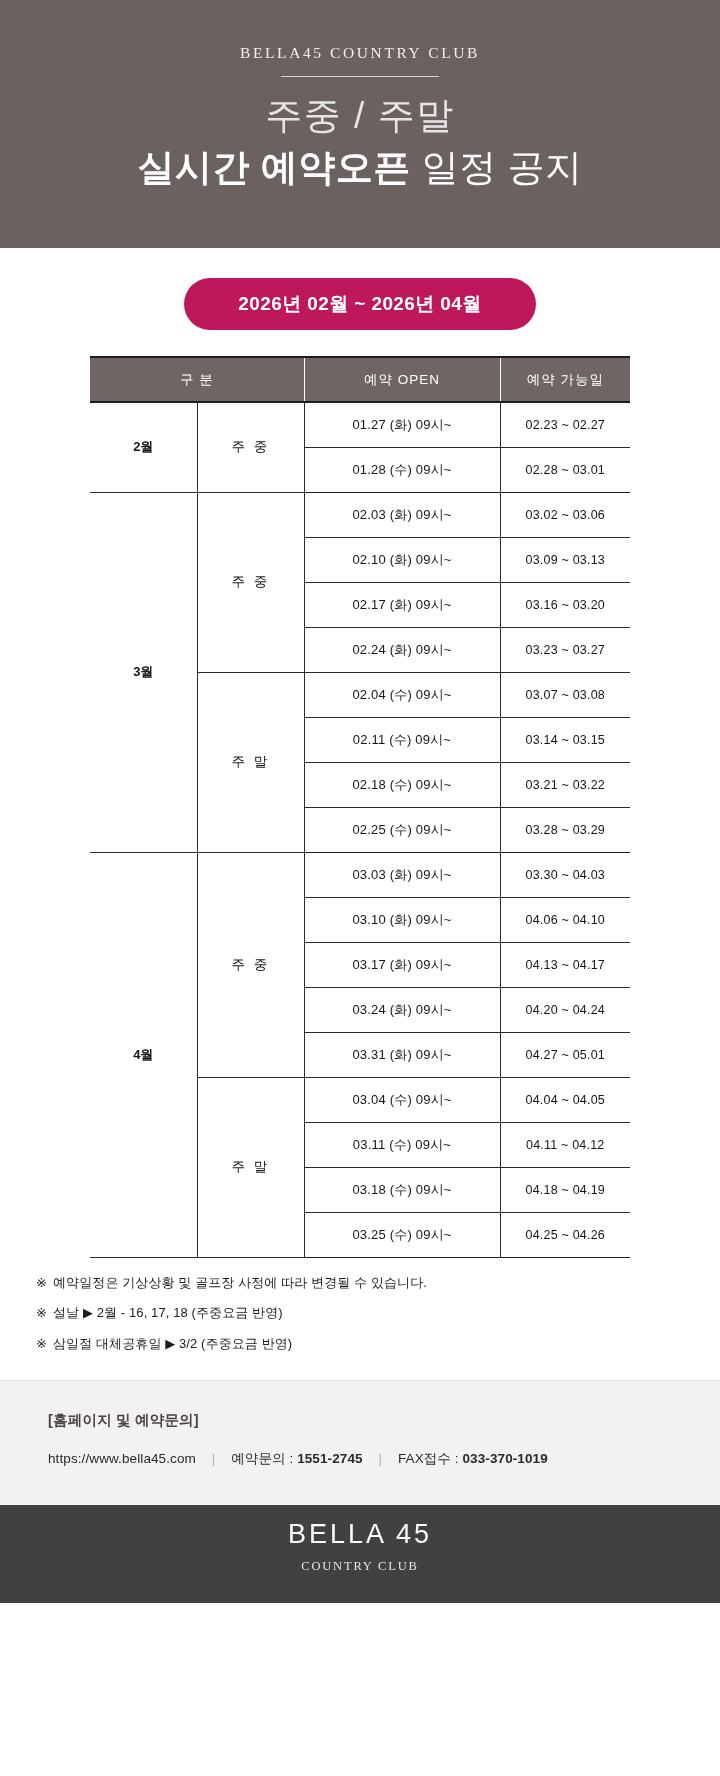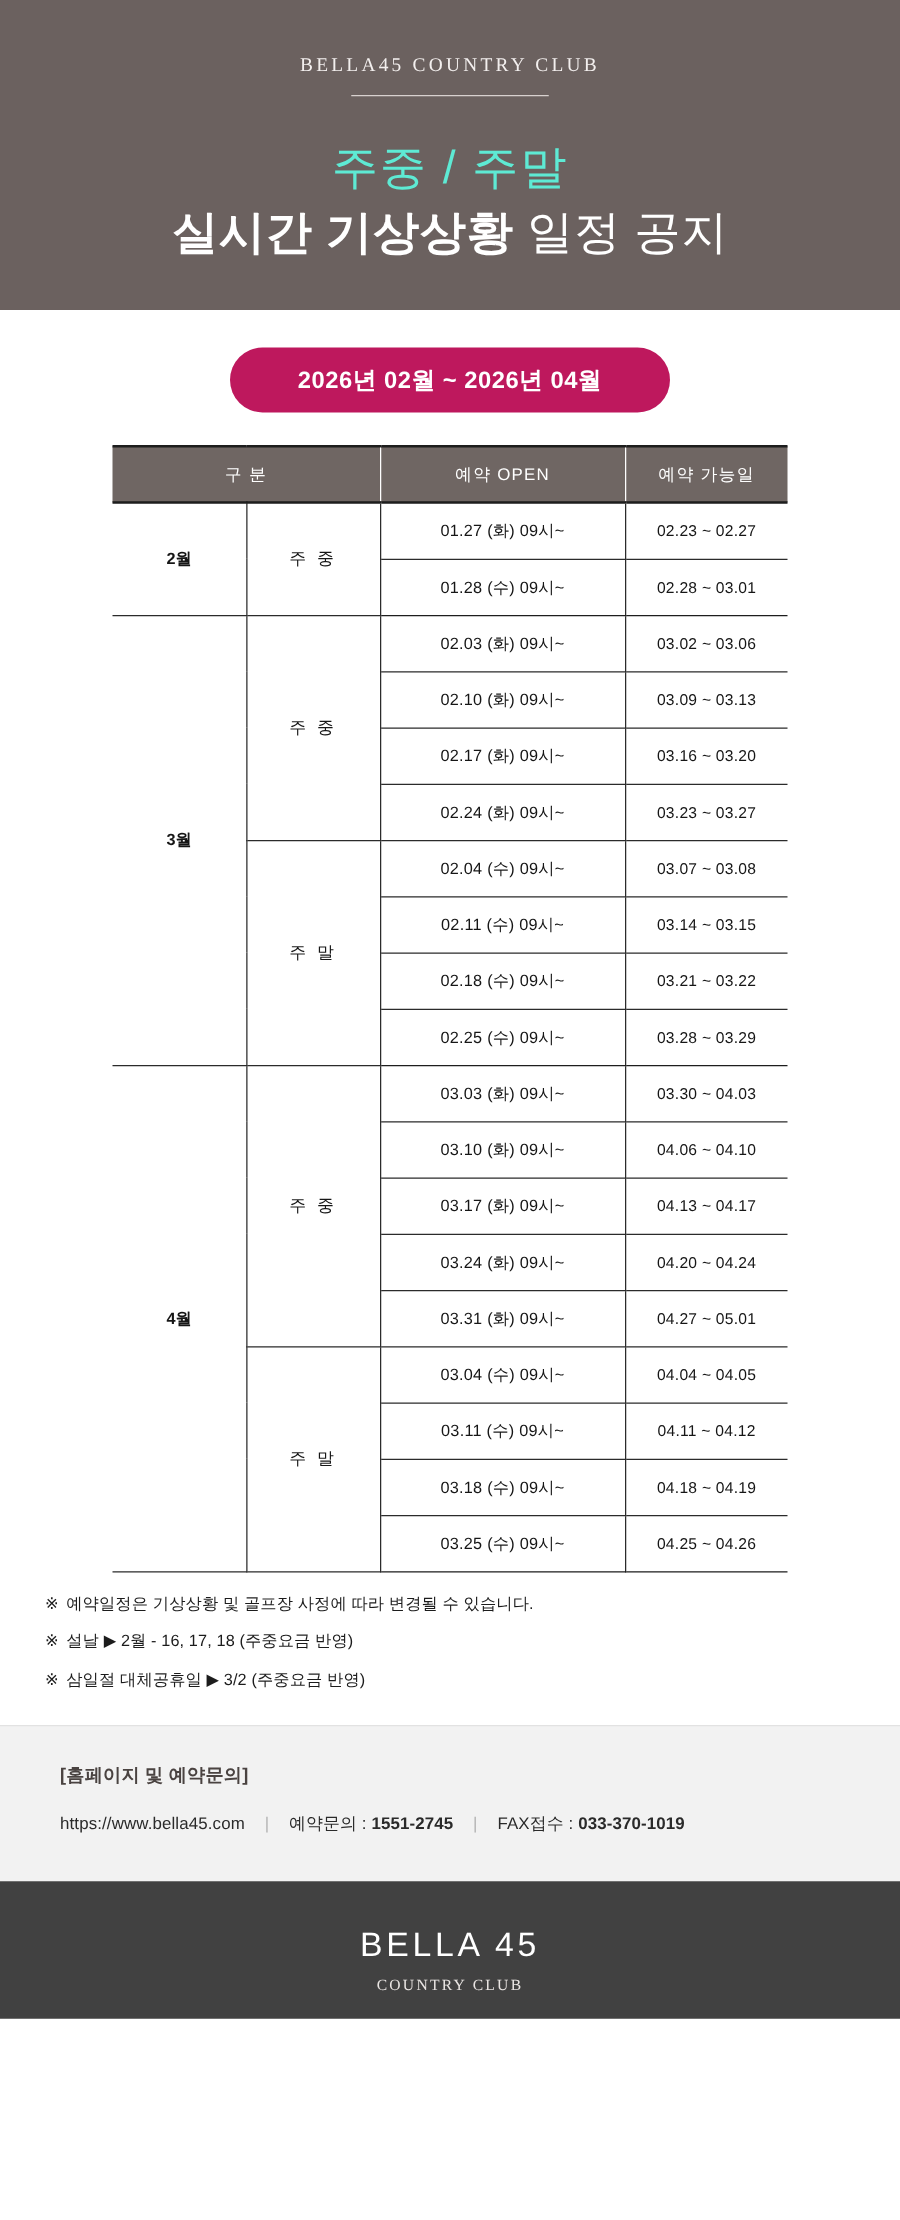--- a/index.html
+++ b/index.html
@@ -24,25 +24,25 @@
     letter-spacing: 2.6px;
     font-weight: 400;
   }
   .hero-rule {
     width: 158px;
     height: 1px;
     background: #d8d1cf;
     margin: 14px auto 0;
   }
   .hero-line1 {
-    color: #5eead4;
+    color: #e5e5e5;
     font-size: 37px;
     font-weight: 400;
     letter-spacing: 1.5px;
-    margin-top: 34px;
+    margin-top: 16px;
     line-height: 1.25;
   }
   .hero-line2 {
     color: #ffffff;
     font-size: 37px;
     font-weight: 700;
     letter-spacing: 0.5px;
     margin-top: 6px;
     line-height: 1.25;
   }
@@ -152,23 +152,23 @@
     font-size: 13.5px;
     color: #2a2a2a;
     letter-spacing: 0.1px;
   }
   .contact-line .sep { color: #b3b3b3; padding: 0 12px; }
   .contact-line .bold { font-weight: 700; }
 
   
   .footer {
     background: #414141;
-    height: 110px;
+    height: 98px;
     text-align: center;
-    padding-top: 36px;
+    padding-top: 14px;
   }
   .footer-logo {
     color: #ffffff;
     font-size: 27px;
     letter-spacing: 3px;
     font-weight: 400;
     font-family: "Liberation Sans", "DejaVu Sans", sans-serif;
   }
   .footer-sub {
     color: #e9e5e3;
@@ -179,21 +179,21 @@
   }
 </style>
 </head>
 <body>
 
 <div class="hero">
   <div class="hero-brand">BELLA45 COUNTRY CLUB</div>
   <div class="hero-rule"></div>
   <div class="hero-line1">주중 / 주말</div>
   <div class="hero-line2">
-    <span>실시간 기상상황</span>
+    <span>실시간 예약오픈</span>
     <span class="lite">일정 공지</span>
   </div>
 </div>
 
 <div class="pill-wrap">
   <div class="pill">2026년 02월 ~ 2026년 04월</div>
 </div>
 
 <div class="table-wrap">
   <table class="sched">

